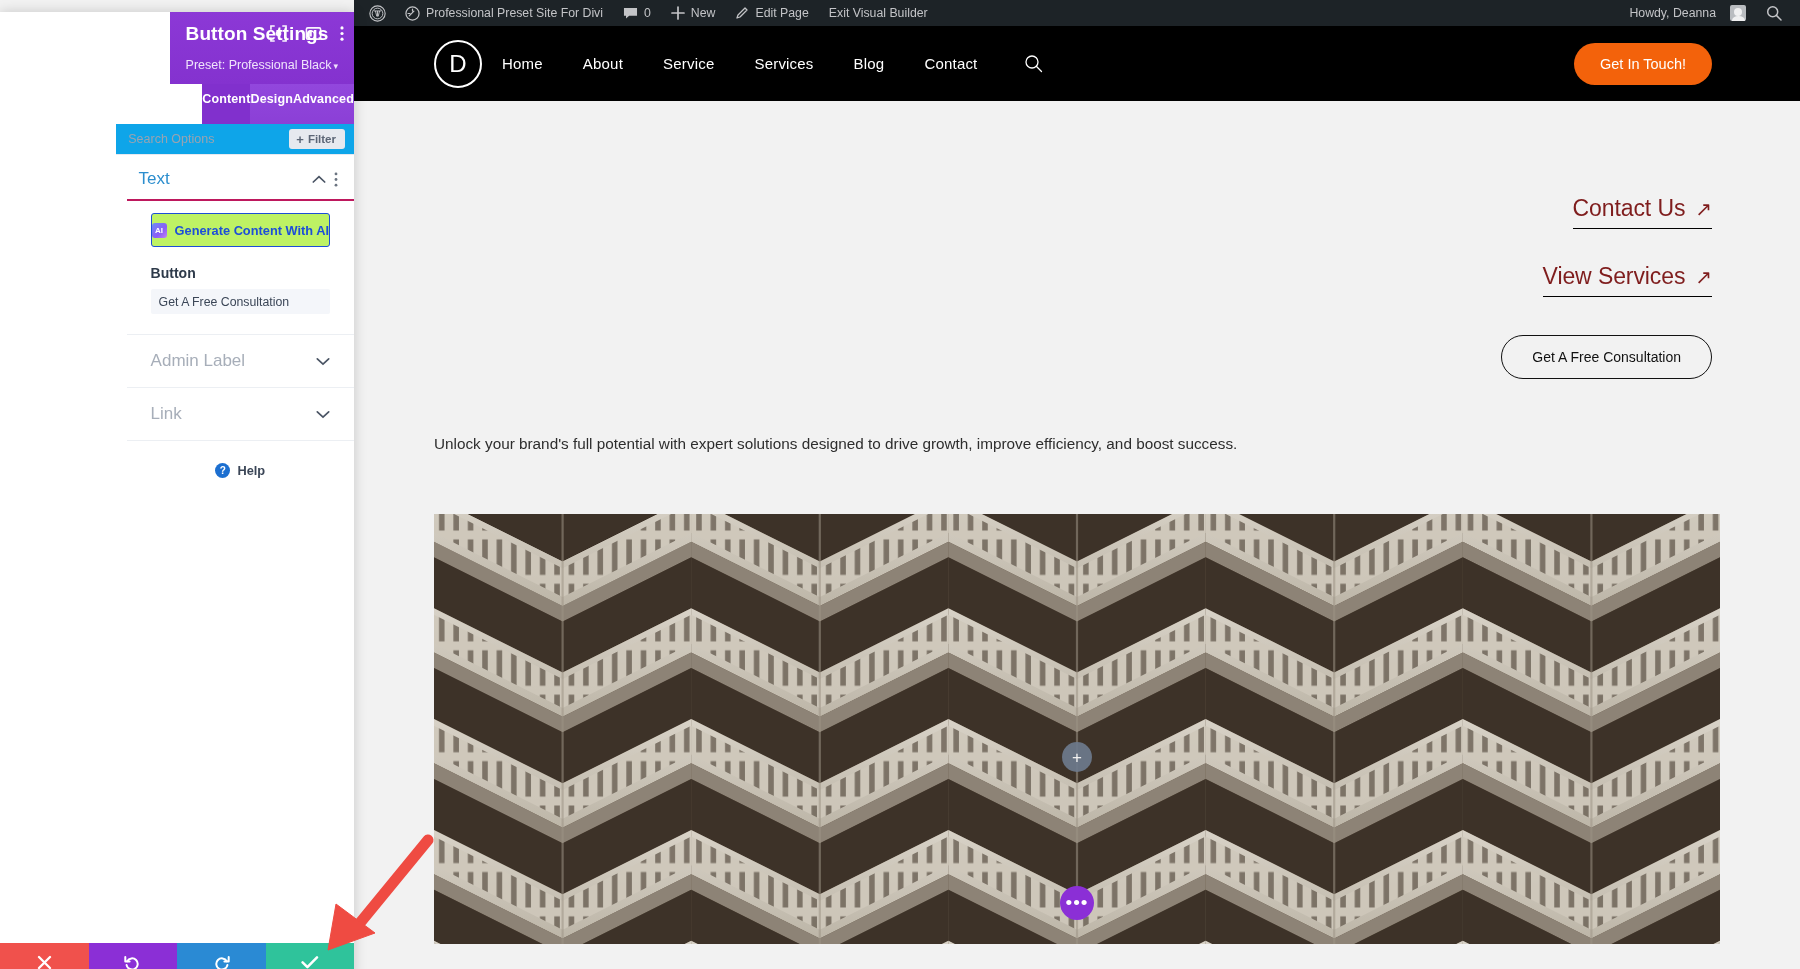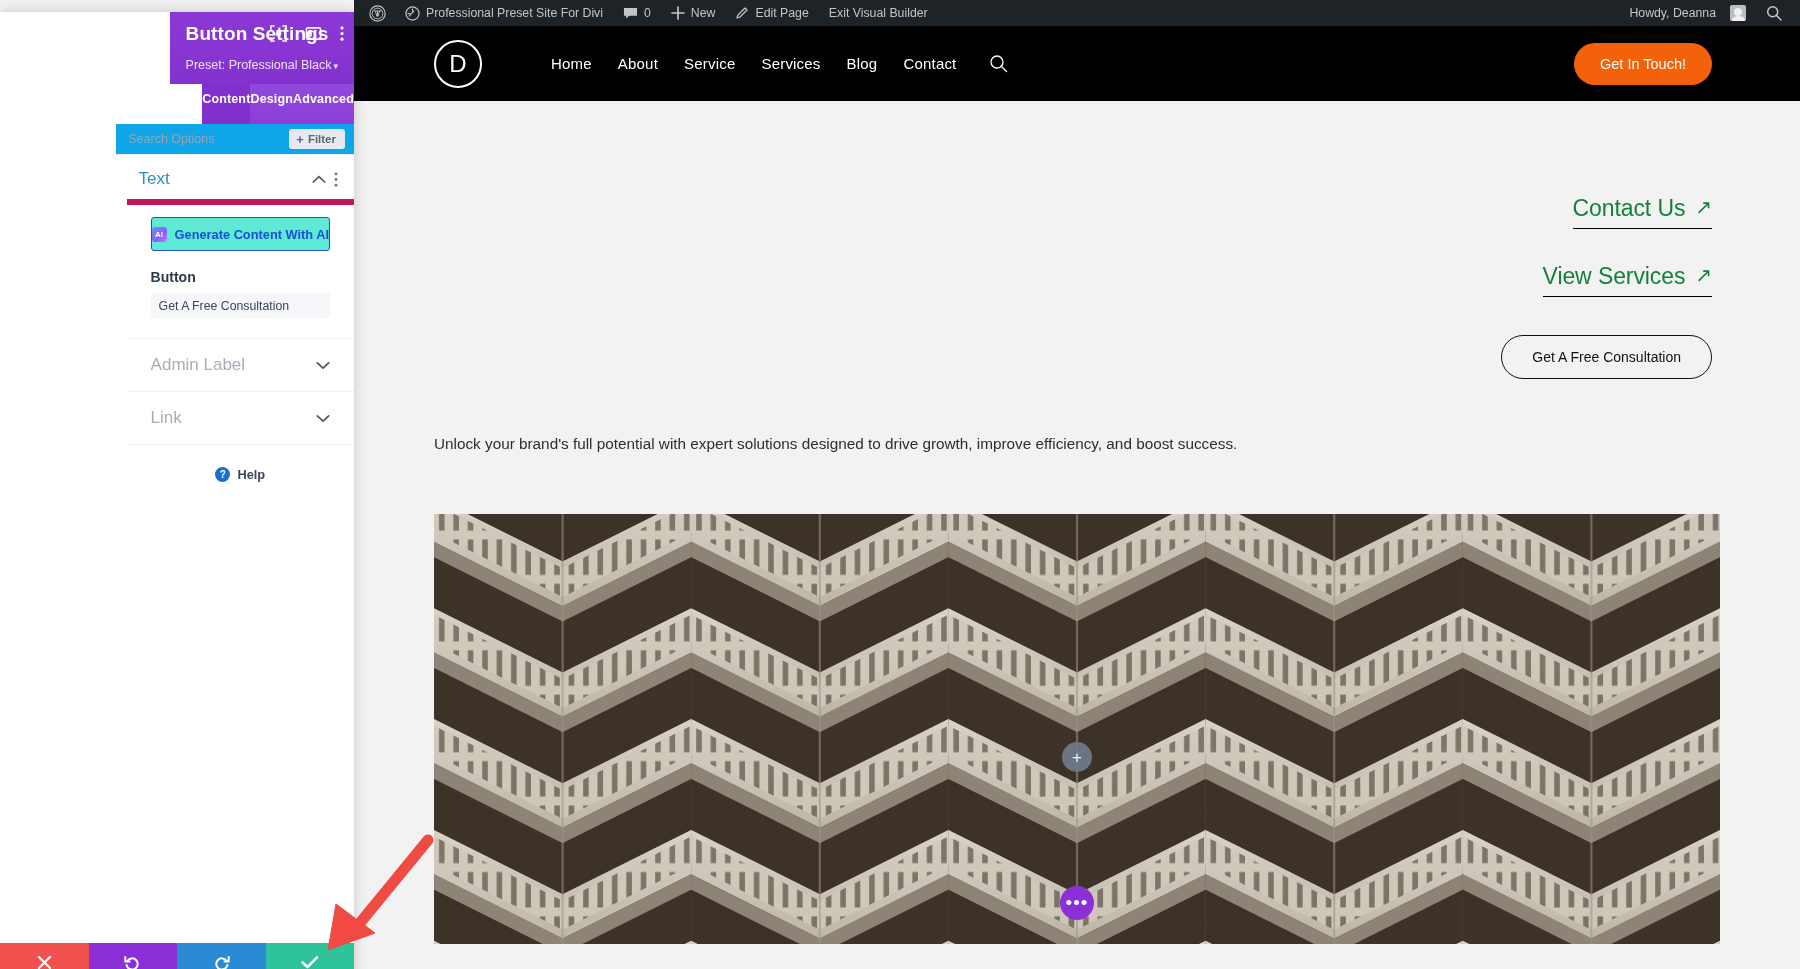--- a/index.html
+++ b/index.html
@@ -70,35 +70,35 @@
     background: #e6e9ef; color: #5c6676; border-radius: 3px;
     font-size: 11.5px; font-weight: bold; padding: 4px 9px 4px 7px;
     display: flex; align-items: center; gap: 4px; cursor: pointer;
   }
   .filter-btn .plus { font-size: 13px; line-height: 11px; }
 
   .panel-body { flex: 1; overflow: hidden; background: #fff; }
 
   .section-head {
     display: flex; align-items: center; padding: 14px 16px 10px 12px;
-    border-bottom: 6px solid #be185d;
+    border-bottom: 2px solid #be185d;
   }
   .section-head .stitle {
     flex: 1; font-size: 17px; color: #2c8ece; font-weight: normal;
   }
   .chev {
     width: 14px; height: 9px; margin-right: 8px; cursor: pointer;
     display: block;
   }
   .dots3 { cursor: pointer; display:block; width:4px; height:15px; }
 
   .section-inner { padding: 12px 24px 20px 24px; border-bottom: 1px solid #eceff3;}
   .ai-btn {
     width: 100%; height: 34px; border: 1.5px solid #1d4ed8;
-    border-radius: 3px; background: #5eead4; color: #1d4ed8;
+    border-radius: 3px; background: #bef264; color: #1d4ed8;
     font-size: 12.8px; font-weight: bold; cursor: pointer;
     display: flex; align-items: center; justify-content: center; gap: 8px;
     font-family: "Liberation Sans", sans-serif;
   }
   .ai-badge {
     width: 15px; height: 15px; border-radius: 3px;
     background: linear-gradient(135deg,#6d8df5 0%,#8b5cf6 60%,#c084fc 100%);
     color: #fff; font-size: 8px; font-weight: bold;
     display: flex; align-items: center; justify-content: center;
   }
@@ -171,21 +171,21 @@
     height: 75px; background: #000; display: flex; align-items: center;
     padding: 0 0 0 80px;
   }
   .divi-logo {
     width: 48px; height: 48px; border: 2.6px solid #fff; border-radius: 50%;
     display: flex; align-items: center; justify-content: center;
     color: #fff; font-size: 24px; font-weight: normal;
     font-family: "Liberation Sans", sans-serif;
   }
   .site-nav {
-    display: flex; align-items: center; gap: 26px; margin-left: 69px;
+    display: flex; align-items: center; gap: 40px; margin-left: 20px;
   }
   .site-nav a {
     color: #fff; font-size: 15px; text-decoration: none;
     font-family: "Liberation Sans", sans-serif; letter-spacing: .2px;
   }
   .nav-search { margin-left: 6px; display:block; }
   .header-spacer { flex: 1; }
   .cta-btn {
     margin-right: 88px; background: #F3620B; color: #fff;
     border: 0; border-radius: 30px; padding: 13px 26px;
@@ -204,22 +204,22 @@
   }
   .hero-p {
     margin-top: 52px; font-size: 15.3px; line-height: 25px;
     color: #2d2d2d; max-width: 830px;
   }
   .hero-right {
     margin-left: auto; display: flex; flex-direction: column;
     align-items: flex-end; padding-top: 22px; padding-right: 8px;
   }
   .arrow-link {
-    display: flex; gap: 10px;
-    font-size: 23px; color: #15803d; text-decoration: none;
+    display: flex; align-items: center; gap: 10px;
+    font-size: 23px; color: #7f1d1d; text-decoration: none;
     border-bottom: 1.6px solid #000; padding-bottom: 6px;
     margin-bottom: 34px; letter-spacing: -.1px;
   }
   .arrow-link .ar { font-size: 20px; }
   .outline-btn {
     border: 1.6px solid #111; border-radius: 30px;
     padding: 13px 30px; font-size: 14px; background: transparent;
     color: #111; cursor: pointer; font-family: "Liberation Sans", sans-serif;
     margin-top: 4px;
   }

